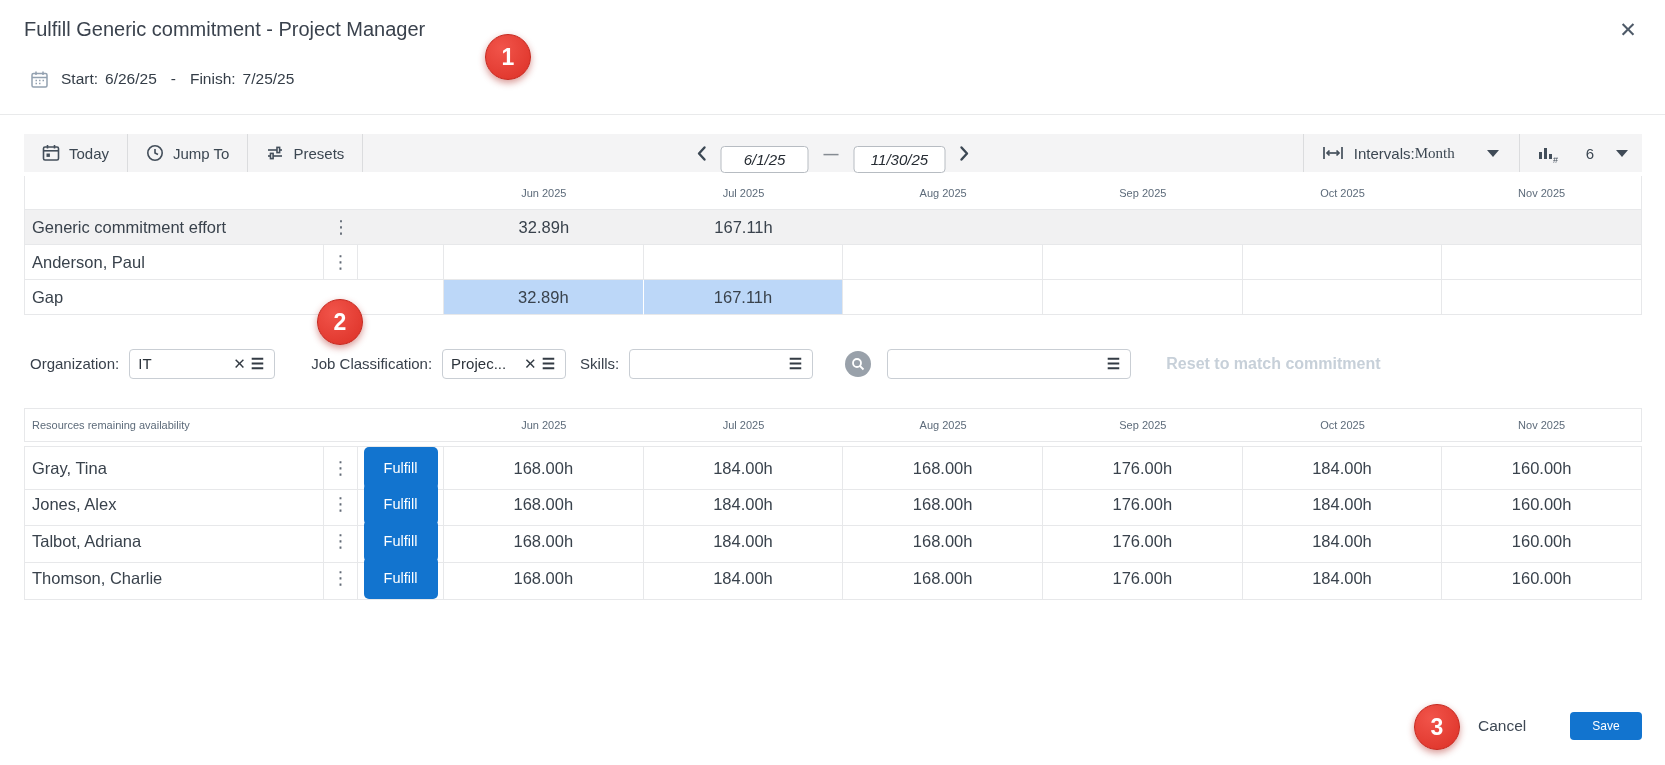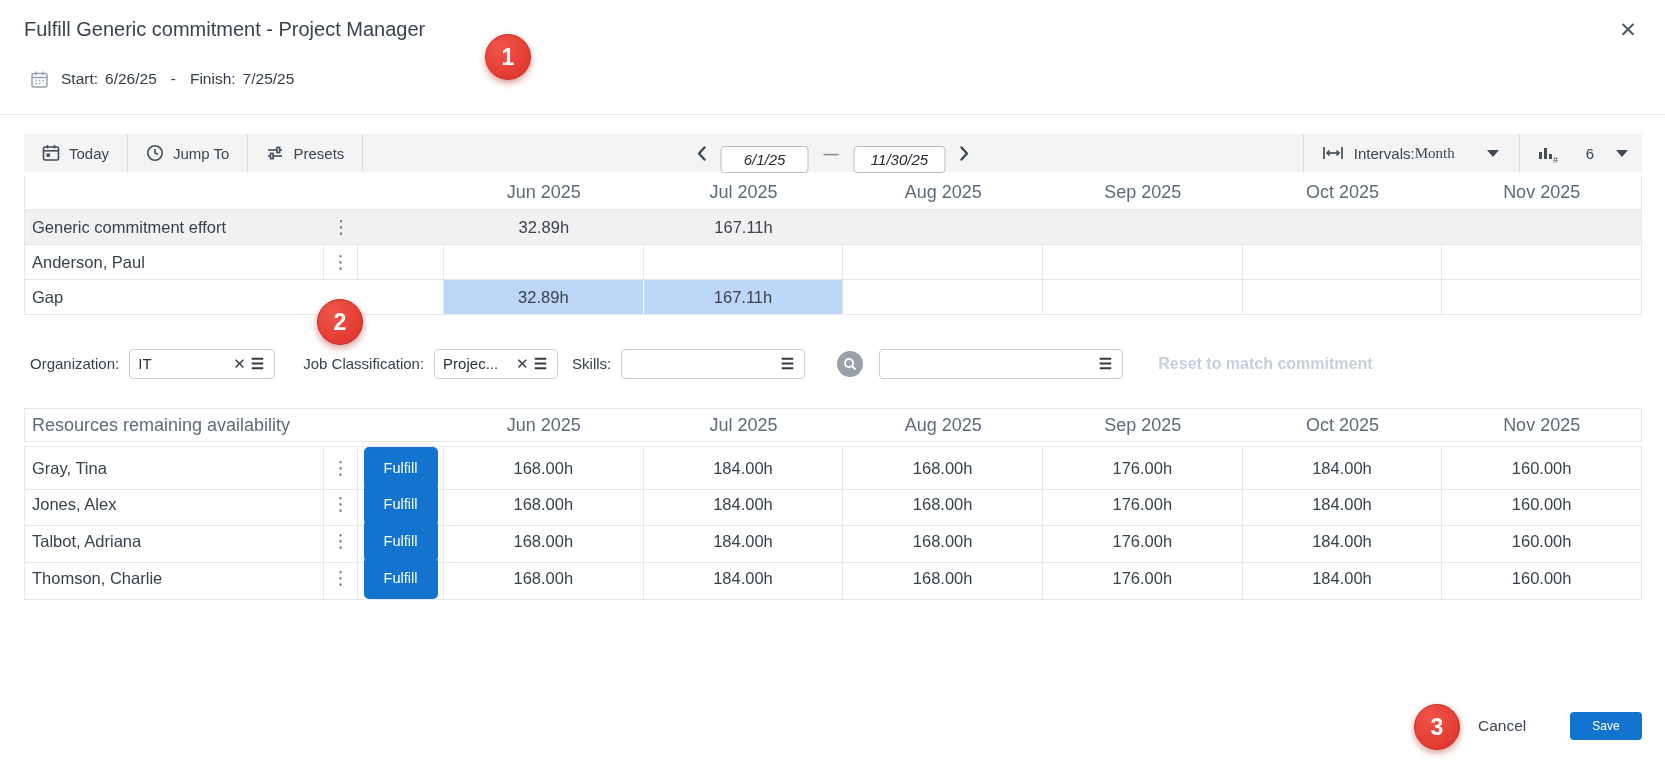--- a/index.html
+++ b/index.html
@@ -61,21 +61,21 @@
   .count-group .num{margin-left:26px;}
   .count-group .caret{margin-left:22px;}
 
   
   .sheet{position:absolute;left:24px;width:1618px;font-size:16.5px;color:var(--text);}
   .trow{display:grid;grid-template-columns:300px 34px 86px repeat(6,1fr);}
   .cell{display:flex;align-items:center;border-bottom:1px solid var(--line);}
   .cell.month{justify-content:center;}
   .cell.name{padding-left:7px;}
   .hcell{display:flex;align-items:center;justify-content:center;border-bottom:1px solid var(--line);
-    color:var(--muted);font-size:18px;}
+    color:var(--muted);font-size:11px;}
   .hcell.left-span{justify-content:flex-start;padding-left:7px;}
   .vr{border-right:1px solid var(--line);}
   .vl{border-left:1px solid var(--line);}
   .row-gray .cell{background:#f1f1f2;}
   .gap-blue{background:var(--gap-blue);}
   .gap-blue-first{border-right:1px solid #fff;}
   .kebab{width:100%;height:100%;border:0;background:transparent;cursor:pointer;color:#636b77;
     font-size:18px;line-height:1;display:flex;align-items:center;justify-content:center;}
   .tbl-top{top:176px;}
   .tbl-top .trow.hd{height:34px;} .tbl-top .trow{height:35px;}
@@ -92,21 +92,21 @@
   
   .filterbar{position:absolute;left:30px;top:348px;height:31px;display:flex;align-items:center;
     font-size:15px;color:#39414c;}
   .f-label{white-space:nowrap;}
   .f-input{height:30px;border:1px solid #c9ced4;border-radius:4px;background:#fff;display:flex;
     align-items:center;padding:0 8px;margin-left:10px;cursor:text;}
   .f-input .val{flex:1;font-size:15px;color:#2c333b;overflow:hidden;white-space:nowrap;}
   .icon-x{border:0;background:transparent;cursor:pointer;font-size:15px;color:#333b44;padding:0 3px;}
   .icon-menu{border:0;background:transparent;cursor:pointer;font-size:15px;color:#333b44;padding:0 2px;font-weight:bold;}
   .w-org{width:146px;} .w-job{width:124px;} .w-skills{width:184px;} .w-res{width:244px;}
-  .gap28{margin-left:28px;} .gap14{margin-left:14px;} .gap32{margin-left:32px;}
+  .gap28{margin-left:36px;} .gap14{margin-left:14px;} .gap32{margin-left:32px;}
   .gap16{margin-left:16px;} .gap35{margin-left:35px;}
   .search-btn{width:26px;height:26px;border-radius:50%;border:0;background:#99a1aa;cursor:pointer;
     display:flex;align-items:center;justify-content:center;flex:none;}
   .reset-link{border:0;background:transparent;font-size:16px;font-weight:600;color:#c7d0d9;
     font-family:inherit;white-space:nowrap;cursor:default;}
 
   
   .cancel-btn{position:absolute;left:1472px;top:712px;height:28px;border:0;background:transparent;
     font-size:15.5px;color:#3e4854;font-weight:500;cursor:pointer;font-family:inherit;padding:0 6px;}
   .save-btn{position:absolute;left:1570px;top:712px;width:72px;height:28px;border:0;border-radius:4px;

